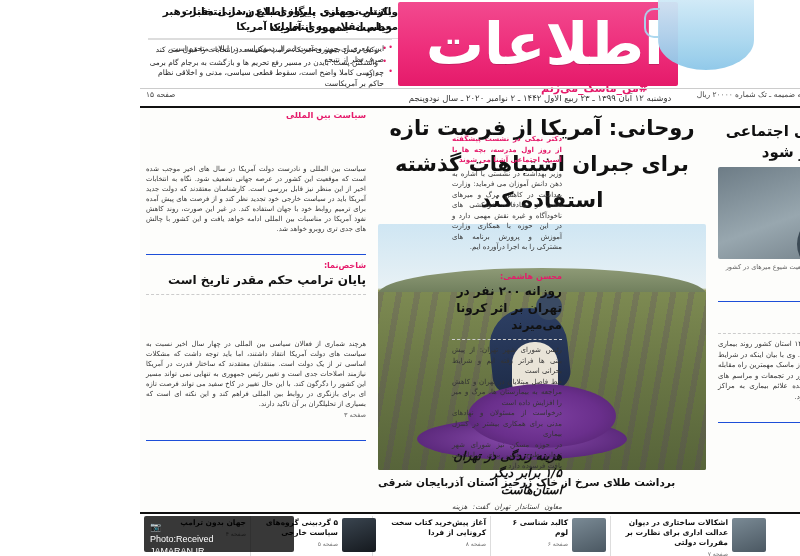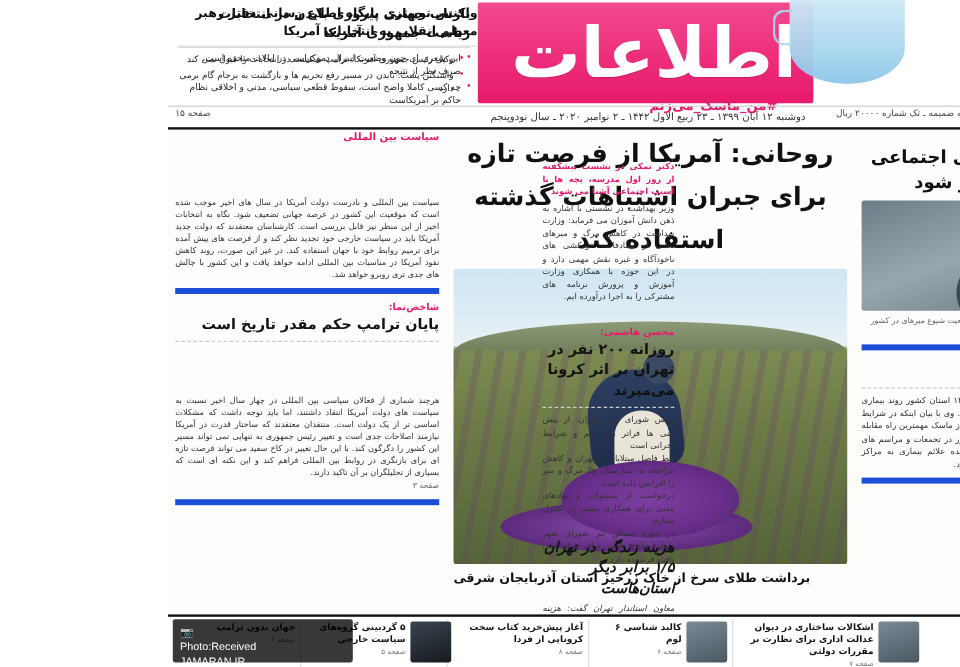--- a/index.html
+++ b/index.html
@@ -102,21 +102,21 @@
   
   .content {
     position: absolute; top: 110px; left: 0; width: 800px; height: 400px;
   }
   .col { position: absolute; top: 0; }
   .col-right { right: 0; width: 228px; height: 400px; padding: 0 6px; }
   .col-mid   { right: 228px; width: 340px; height: 400px; padding: 0 6px; }
   .col-left  { left: 0; width: 232px; height: 400px; padding: 0 6px; }
 
   
-  .box { border-bottom: 5px solid #1d4ed8; padding-bottom: 6px; margin-bottom: 6px; }
+  .box { border-bottom: 1px solid #1d4ed8; padding-bottom: 20px; margin-bottom: 6px; }
   .kicker { font-size: 8px; color: #e51a6a; font-weight: bold; margin-bottom: 2px; }
   .hdl-s { font-size: 12px; font-weight: bold; color: #111; line-height: 17px; }
   .hdl-m { font-size: 15px; font-weight: bold; color: #111; line-height: 21px; }
   .body-s { font-size: 7px; color: #333; line-height: 10.5px; text-align: justify; }
   .thumb {
     width: 100%; height: 92px; border-radius: 2px; margin: 4px 0;
     background: linear-gradient(160deg,#6d7c86 0%, #98a7af 45%, #5f6b74 100%);
     position: relative; overflow: hidden;
   }
   .thumb.person:after {

